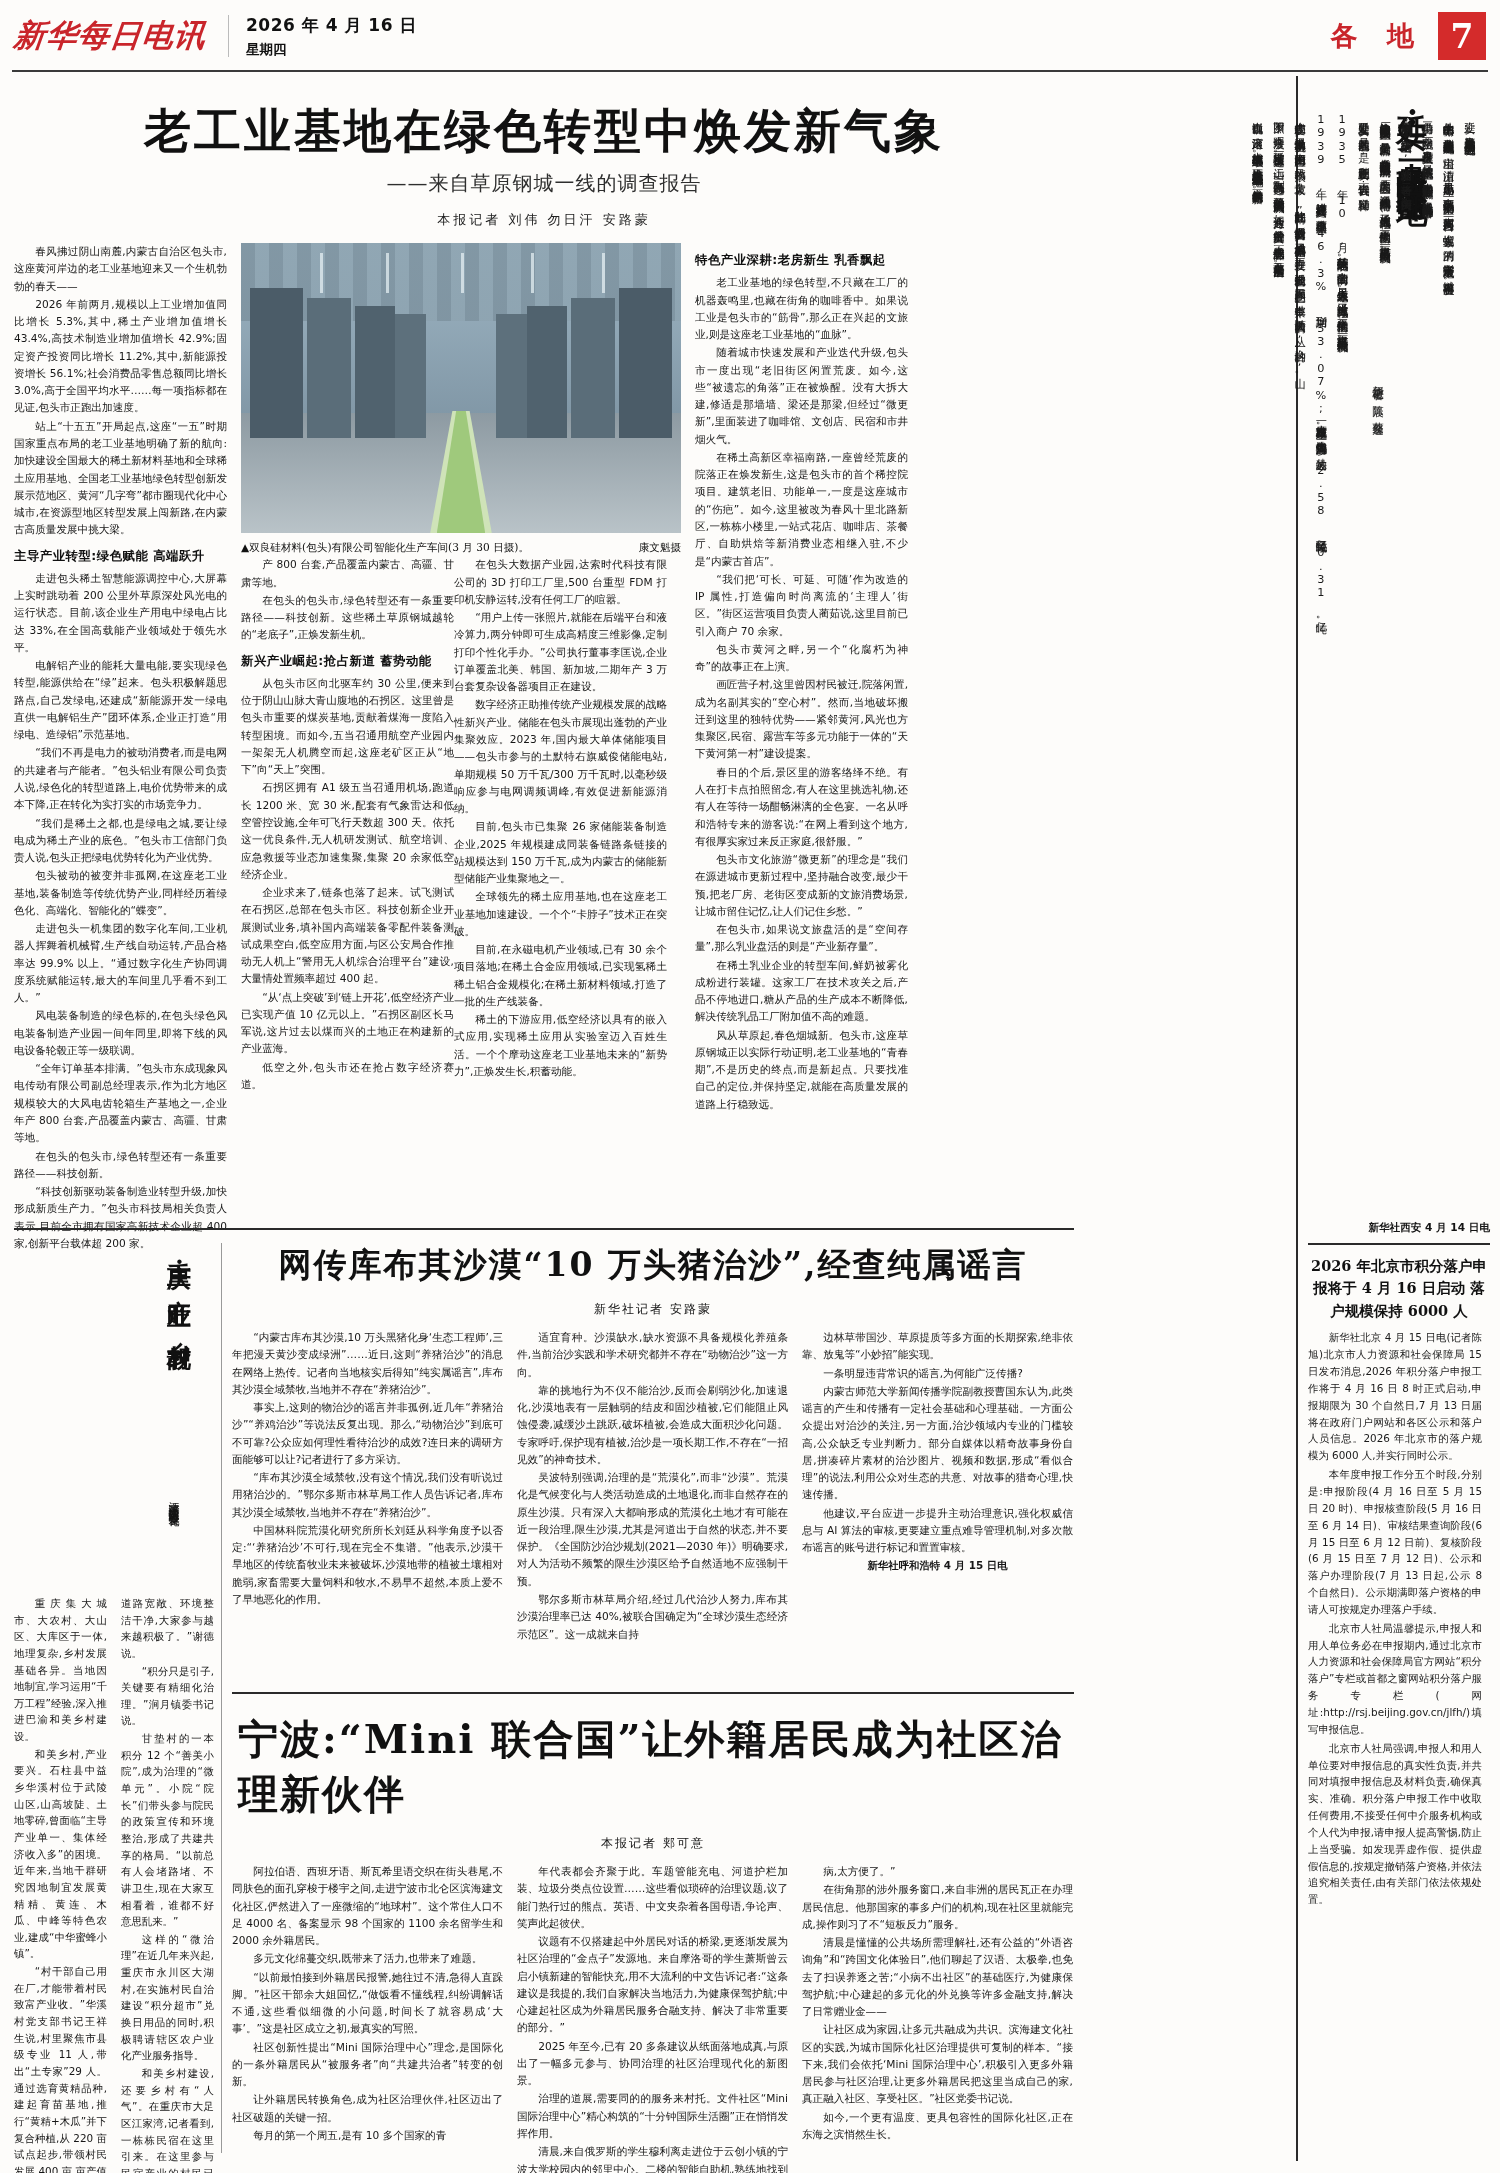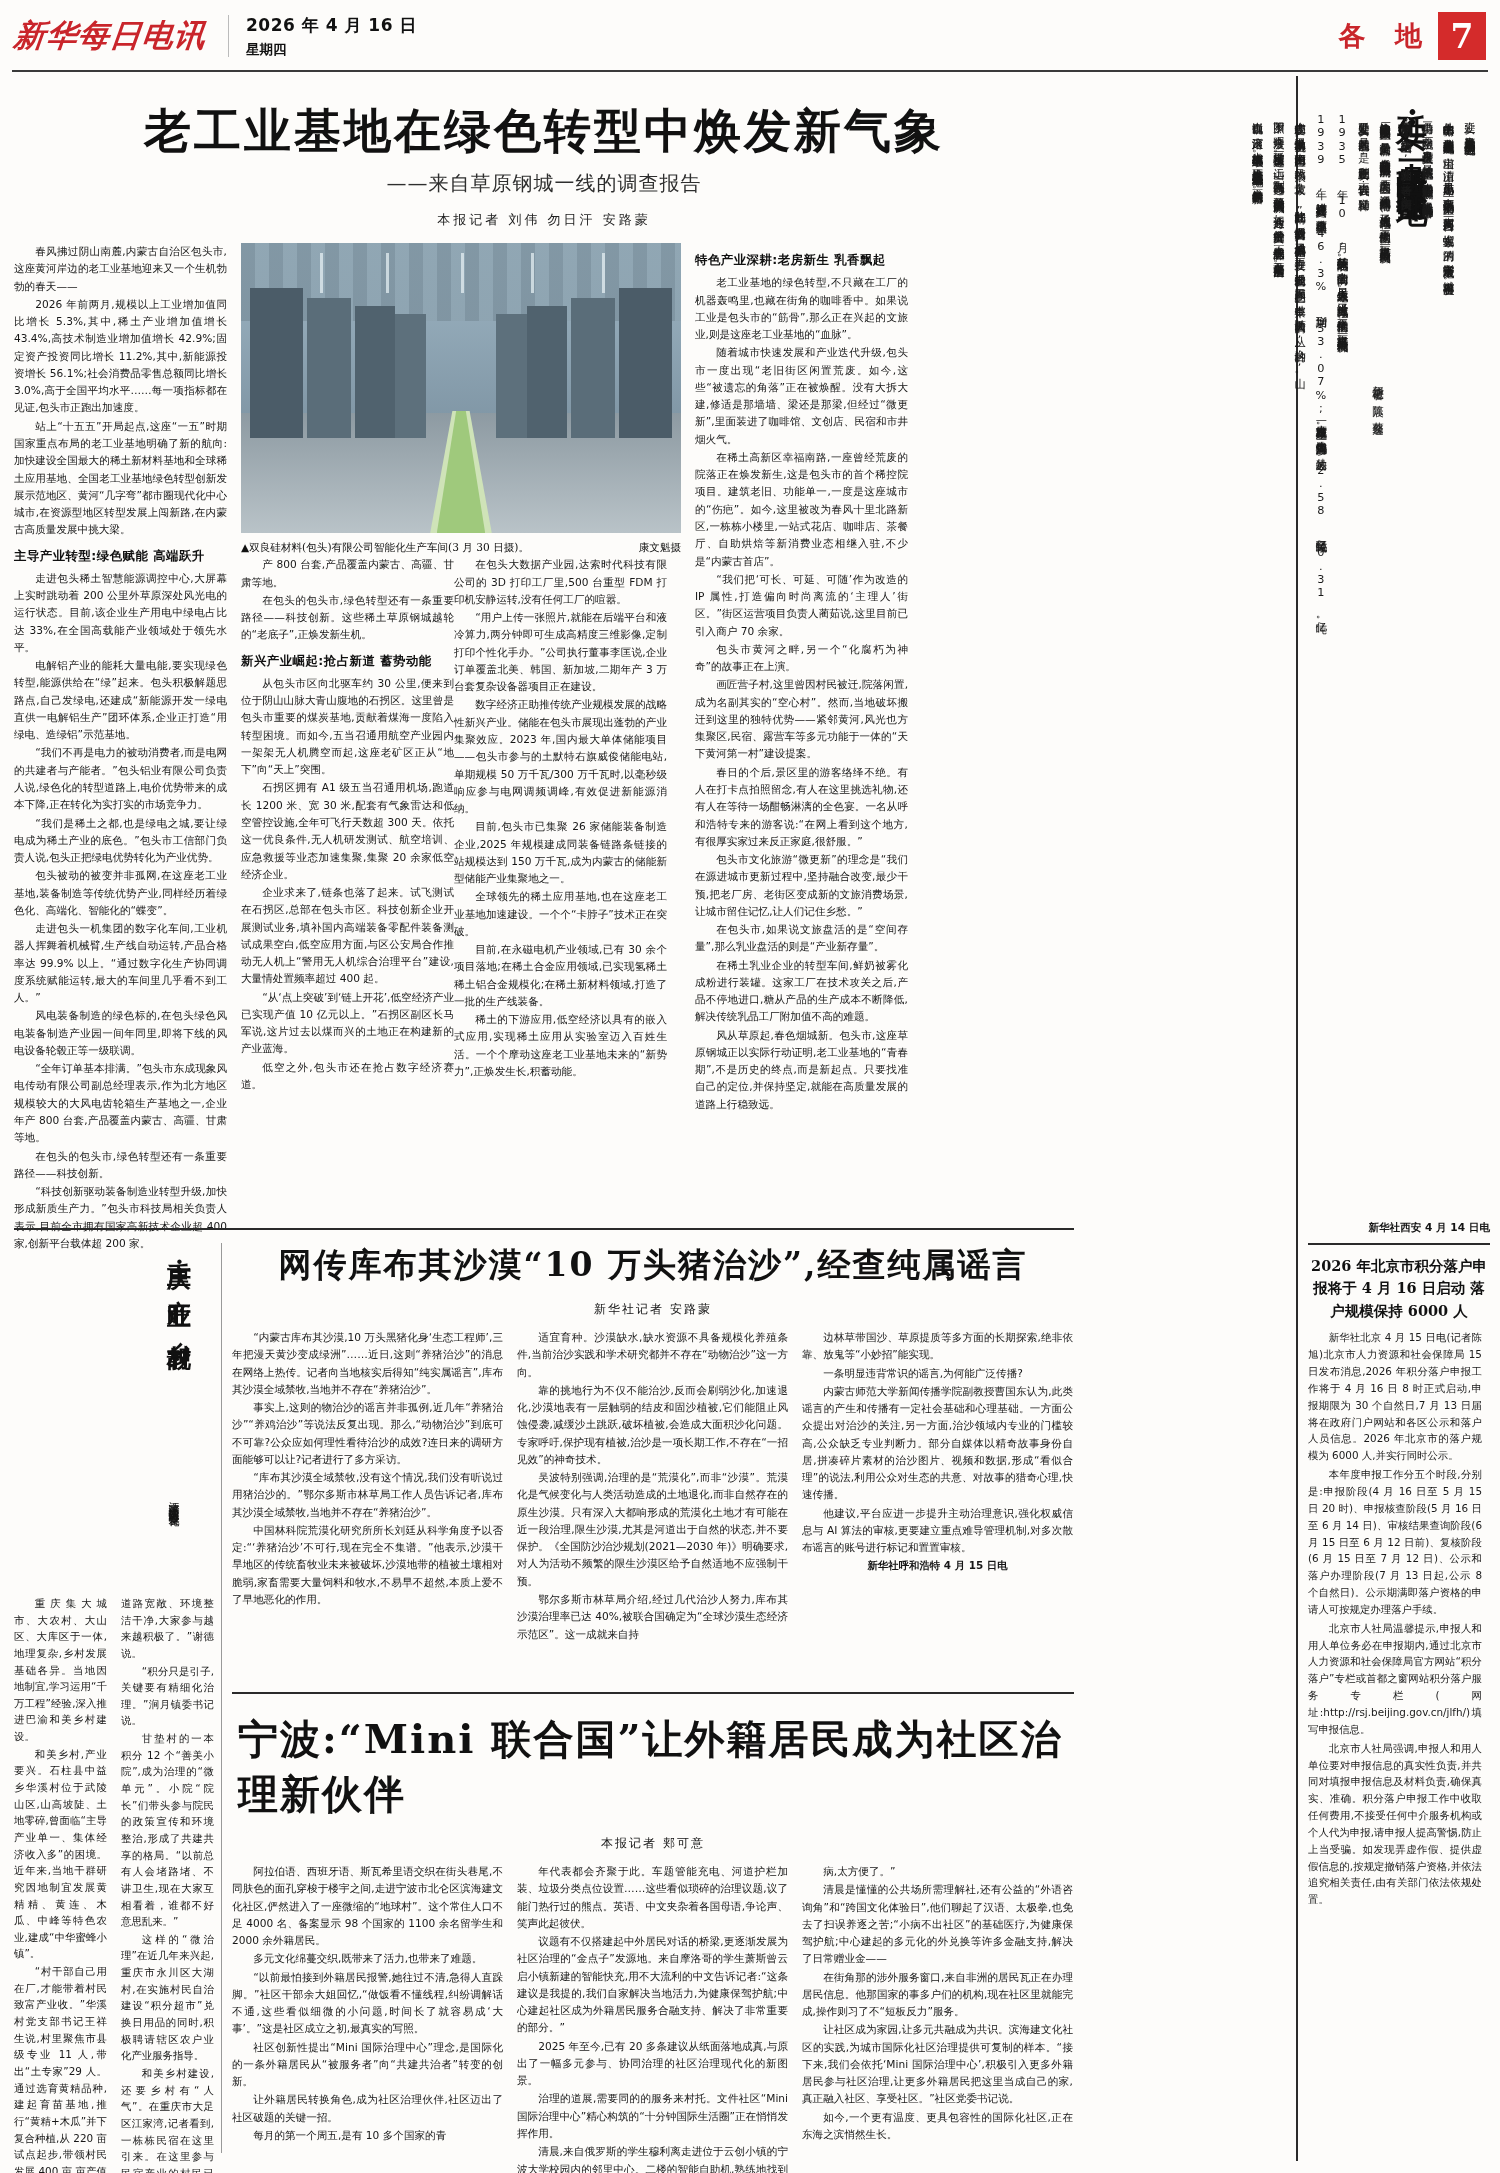--- a/index.html
+++ b/index.html
@@ -31,21 +31,21 @@
     white-space:nowrap;
   }
   .vdiv { width:1px; height:42px; background:#bbb; margin:0 17px 0 22px; }
   .datebox { line-height:1.35; }
   .datebox .d1 { font-size:17px; font-weight:bold; color:#111; letter-spacing:0.5px;}
   .datebox .d2 { font-size:13.5px; font-weight:bold; color:#111; margin-top:3px;}
   .sect-wrap { margin-left:auto; display:flex; align-items:center; }
   .sect-name {
     font-family:"DejaVu Serif", serif; font-weight:bold;
     font-size:27px; color:#c9252b; letter-spacing:10px;
-    padding-right:6px;
+    padding-right:14px;
   }
   .pagenum {
     width:48px; height:48px; background:#d42b2b; color:#fff;
     font-family:"DejaVu Serif", serif; font-weight:bold; font-size:33px;
     display:flex; align-items:center; justify-content:center;
     margin-right:14px;
   }
   .rule-top {
     position:absolute; left:12px; top:70px; width:1476px; height:2px; background:#3a3a3a;
   }
@@ -360,22 +360,22 @@
       <div class="col" style="width:271px;">
         <p>年代表都会齐聚于此。车题管能充电、河道护栏加装、垃圾分类点位设置……这些看似琐碎的治理议题,议了能门热行过的熊点。英语、中文夹杂着各国母语,争论声、笑声此起彼伏。</p>
         <p>议题有不仅搭建起中外居民对话的桥梁,更逐渐发展为社区治理的“金点子”发源地。来自摩洛哥的学生萧斯曾云启小镇新建的智能快充,用不大流利的中文告诉记者:“这条建议是我提的,我们自家解决当地活力,为健康保驾护航;中心建起社区成为外籍居民服务合融支持、解决了非常重要的部分。”</p>
         <p>2025 年至今,已有 20 多条建议从纸面落地成真,与原出了一幅多元参与、协同治理的社区治理现代化的新图景。</p>
         <p>治理的道展,需要同的的服务来村托。文件社区“Mini 国际治理中心”精心构筑的“十分钟国际生活圈”正在悄悄发挥作用。</p>
         <p>清晨,来自俄罗斯的学生穆利离走进位于云创小镇的宁波大学校园内的邻里中心。二楼的智能自助机,熟练地找到全科医生;三层的阅读室,来自不同国家的书籍堆叠陈列。</p>
         <p>“以前生病要去大医院排队,现在步行就能看</p>
       </div>
       <div class="col" style="width:271px;">
         <p>病,太方便了。”</p>
+        <p>在街角那的涉外服务窗口,来自非洲的居民瓦正在办理居民信息。他那国家的事多户们的机构,现在社区里就能完成,操作则习了不“短板反力”服务。</p>
         <p>清晨是懂懂的公共场所需理解社,还有公益的“外语咨询角”和“跨国文化体验日”,他们聊起了汉语、太极拳,也免去了扫误养逐之苦;“小病不出社区”的基础医疗,为健康保驾护航;中心建起的多元化的外兑换等许多金融支持,解决了日常赠业金——</p>
-        <p>在街角那的涉外服务窗口,来自非洲的居民瓦正在办理居民信息。他那国家的事多户们的机构,现在社区里就能完成,操作则习了不“短板反力”服务。</p>
         <p>让社区成为家园,让多元共融成为共识。滨海建文化社区的实践,为城市国际化社区治理提供可复制的样本。“接下来,我们会依托‘Mini 国际治理中心’,积极引入更多外籍居民参与社区治理,让更多外籍居民把这里当成自己的家,真正融入社区、享受社区。”社区党委书记说。</p>
         <p>如今,一个更有温度、更具包容性的国际化社区,正在东海之滨悄然生长。</p>
       </div>
     </div>
   </div>
 
   <div class="right-col">
     <div class="vtitle">延安:三山鼎峙两水交融的革命圣地</div>
     <div class="vbyline">新华社记者 陈晨 蔡馨逸</div>
     <div class="vbody">

